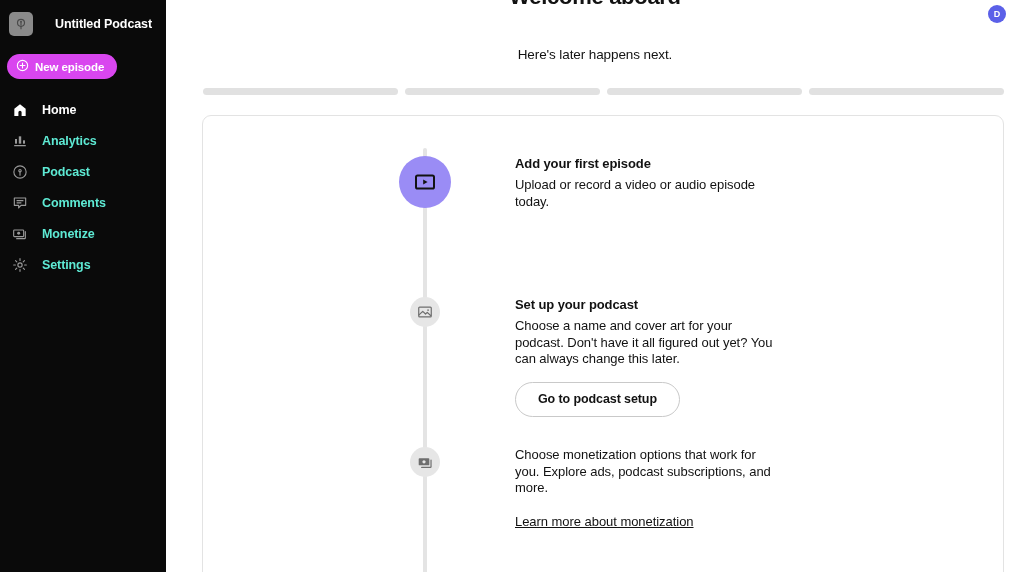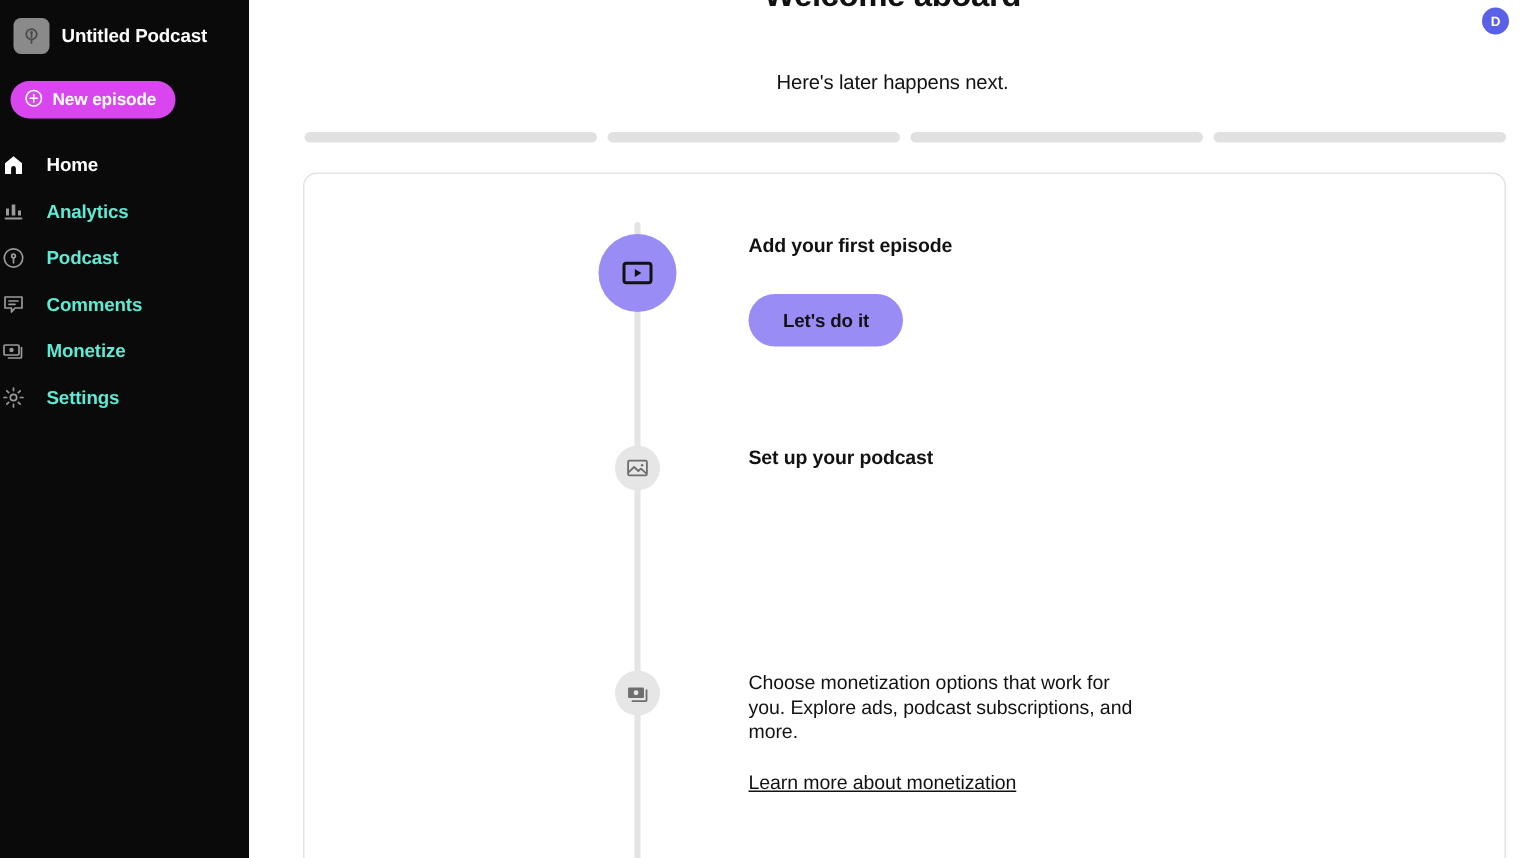--- a/index.html
+++ b/index.html
@@ -14,21 +14,21 @@
   
   .sidebar {
     width: 166px; height: 572px;
     background: #0a0a0a;
     flex: 0 0 166px;
     padding: 0;
     position: relative;
   }
   .podcast-header {
     display: flex; align-items: center;
-    gap: 8px;
+    gap: 22px;
     padding: 8px 0 0 9px;
     height: 40px;
   }
   .podcast-logo {
     width: 24px; height: 24px;
     border-radius: 5px;
     background: #8a8a8a;
     display: flex; align-items: center; justify-content: center;
     flex: 0 0 24px;
   }
@@ -57,20 +57,21 @@
     font-size: 11.5px;
     font-weight: bold;
     letter-spacing: -0.1px;
     white-space: nowrap;
   }
   .nav { margin-top: 15px; }
   .nav-item {
     display: flex; align-items: center;
     gap: 14px;
     height: 31px;
+    padding-left: 11px;
     cursor: pointer;
   }
   .nav-item .nav-icon {
     width: 17px; height: 17px;
     display: flex; align-items: center; justify-content: center;
     flex: 0 0 17px;
   }
   .nav-item .nav-label {
     font-size: 12.5px;
     color: #5eead4;
@@ -184,21 +185,21 @@
   .icon-small {
     width: 30px; height: 30px;
     border-radius: 50%;
     background: #e6e6e6;
     left: 207px;
     top: 0px;
   }
 
   .step-body {
     position: absolute;
-    left: 296px;
+    left: 312px;
     top: 0;
     width: 300px;
   }
   .step-heading {
     font-size: 13px;
     font-weight: bold;
     color: #121212;
     letter-spacing: -0.1px;
     margin-bottom: 6px;
     white-space: nowrap;
@@ -367,34 +368,36 @@
 
         <div class="step step-1">
           <div class="step-icon-wrap icon-large">
             <svg width="24" height="24" viewBox="0 0 24 24" fill="none" stroke="#121212" stroke-width="2">
               <rect x="3" y="5.5" width="18" height="13" rx="1.6"></rect>
               <path d="M10.2 9.4v5.2l4.4-2.6z" fill="#121212" stroke="none"></path>
             </svg>
           </div>
           <div class="step-body">
             <div class="step-heading">Add your first episode</div>
-            <button class="btn-primary">Let's do it</button>
+            <div class="step-desc">Upload or record a video or audio episode today.</div>
           </div>
         </div>
 
         <div class="step step-2">
           <div class="step-icon-wrap icon-small">
             <svg width="16" height="16" viewBox="0 0 24 24" fill="none" stroke="#6e6e6e" stroke-width="1.8" stroke-linejoin="round">
               <rect x="2.6" y="4.6" width="18.8" height="14.8" rx="1.4"></rect>
               <circle cx="16.6" cy="9.2" r="1.2" fill="#6e6e6e" stroke="none"></circle>
               <path d="M3 16.4 8.6 11l4.2 4 2.6-2.4 5 4.6" stroke-linecap="round"></path>
             </svg>
           </div>
           <div class="step-body">
             <div class="step-heading">Set up your podcast</div>
+            <div class="step-desc">Choose a name and cover art for your podcast. Don't have it all figured out yet? You can always change this later.</div>
+            <button class="btn-secondary">Go to podcast setup</button>
           </div>
         </div>
 
         <div class="step step-3">
           <div class="step-icon-wrap icon-small">
             <svg width="17" height="17" viewBox="0 0 24 24" fill="none" stroke="#6e6e6e" stroke-width="1.7">
               <rect x="2.4" y="6" width="15" height="10" rx="1.2" fill="#6e6e6e" stroke="none"></rect>
               <circle cx="9.9" cy="11" r="2.3" fill="#e6e6e6" stroke="none"></circle>
               <path d="M19.8 8.6v9.4a1 1 0 0 1-1 1H6.6" stroke-linecap="round"></path>
             </svg>

